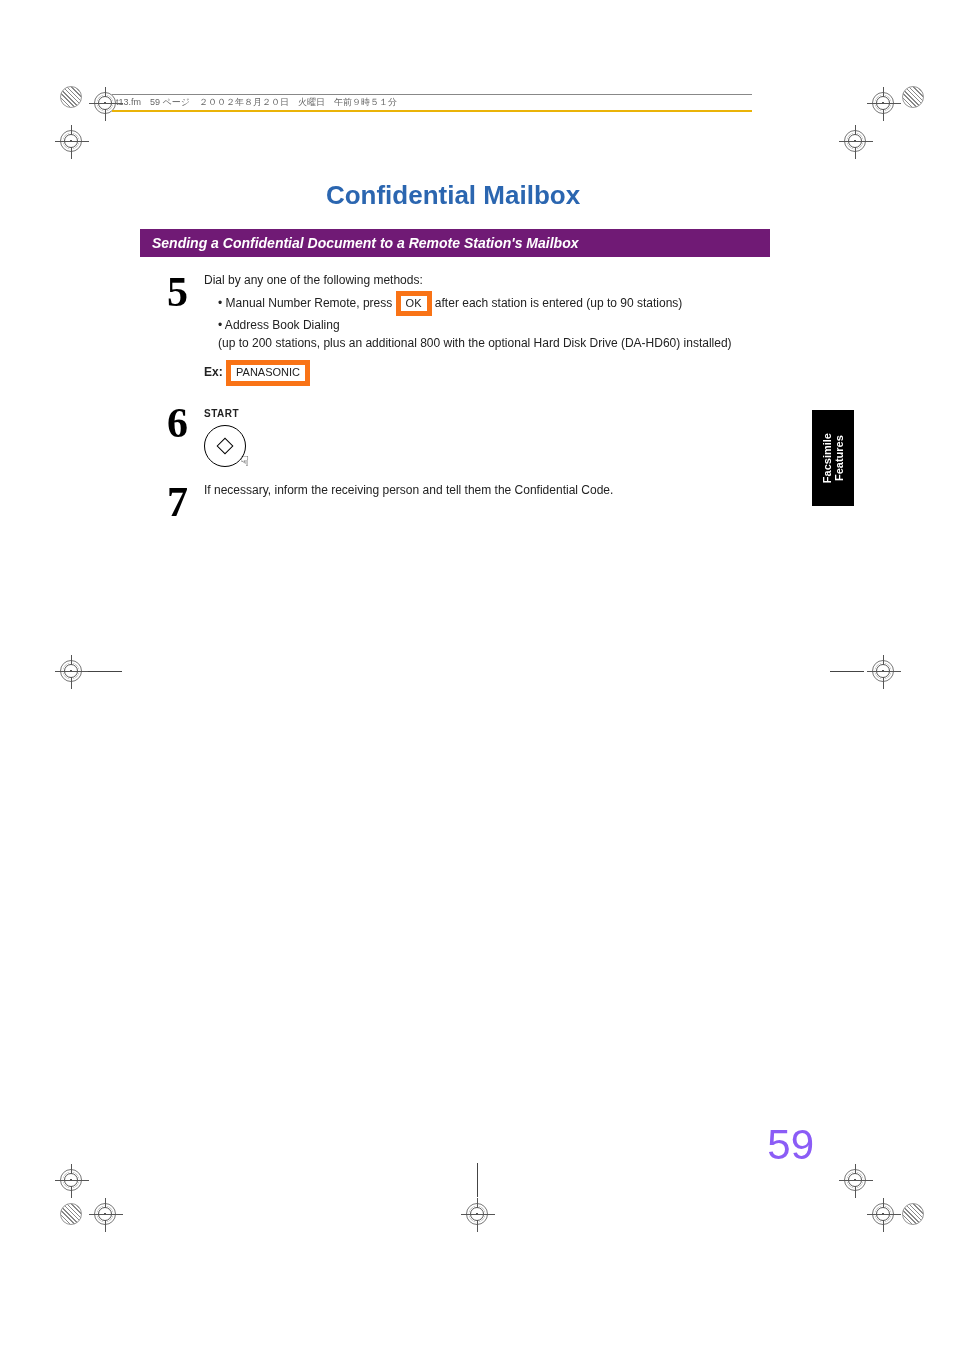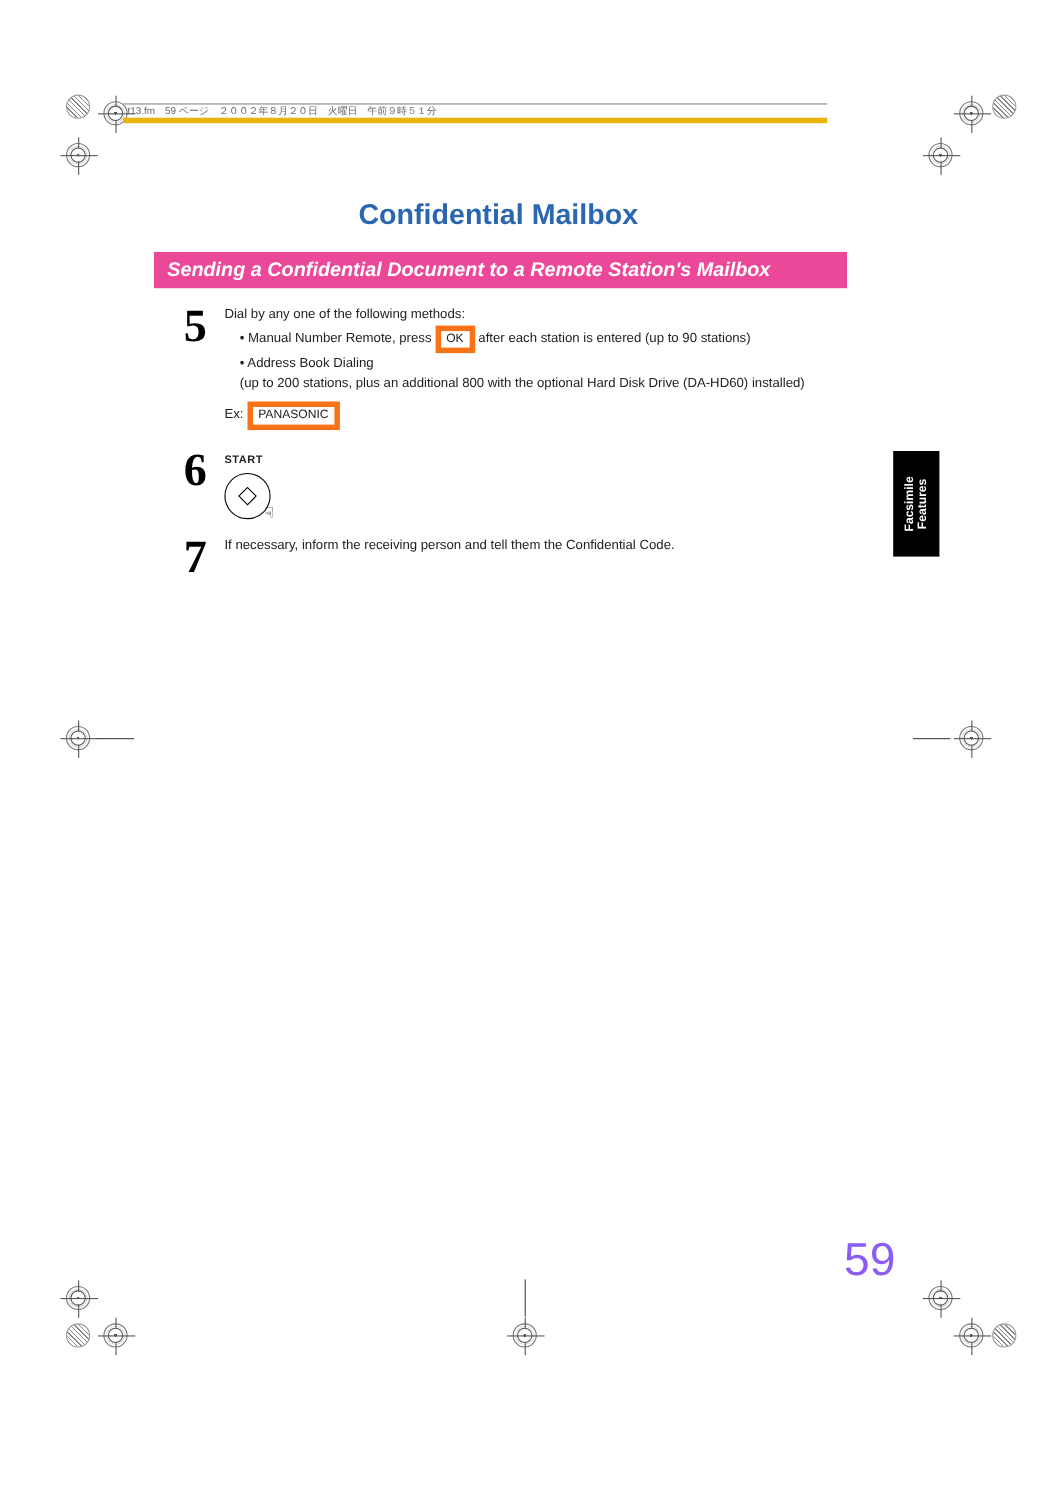--- a/index.html
+++ b/index.html
@@ -42,44 +42,44 @@
   }
   .midtick   { width: 34px; height: 1px; background: #444; }
   .midtick-v { width: 1px;  height: 34px; background: #444; }
 
   
   .header-strip {
     position: absolute;
     left: 112px; top: 94px;
     width: 640px; height: 18px;
     border-top: 1px solid #888;
-    border-bottom: 5px solid #eab308;
+    border-bottom: 2px solid #eab308;
     display: flex; align-items: center;
     font-size: 9px; color: #666;
     padding-left: 4px;
   }
 
   
   .content {
     position: absolute;
     left: 140px; top: 180px;
     width: 630px;
   }
   .chapter-title {
     color: #2b66b0;
     font-size: 26px;
     font-weight: bold;
     text-align: center;
     margin-bottom: 18px;
     padding-right: 4px;
   }
   .section-bar {
-    background: #ec4899;
+    background: #701a75;
     color: #fff;
-    font-size: 18px;
+    font-size: 14px;
     font-weight: bold;
     font-style: italic;
     padding: 6px 12px;
     margin-bottom: 14px;
   }
 
   .step {
     display: flex;
     align-items: flex-start;
     margin-bottom: 14px;
@@ -107,21 +107,21 @@
 
   .kbox {
     display: inline-block;
     border: 5px solid #f97316;
     padding: 0 5px;
     font-size: 11px;
     line-height: 1.4;
     vertical-align: baseline;
   }
   .ex-line { margin-top: 8px; }
-  .ex-label { font-weight: normal; }
+  .ex-label { font-weight: bold; }
 
   
   .start-btn {
     margin-top: 4px;
   }
   .start-label {
     font-family: Arial, sans-serif;
     font-weight: 900;
     font-size: 10px;
     letter-spacing: 0.5px;

